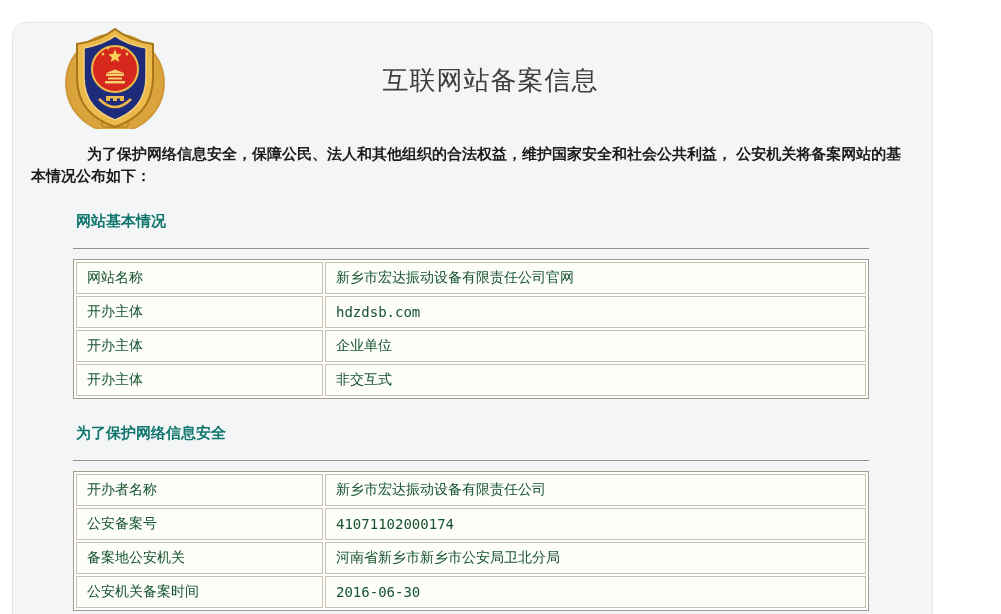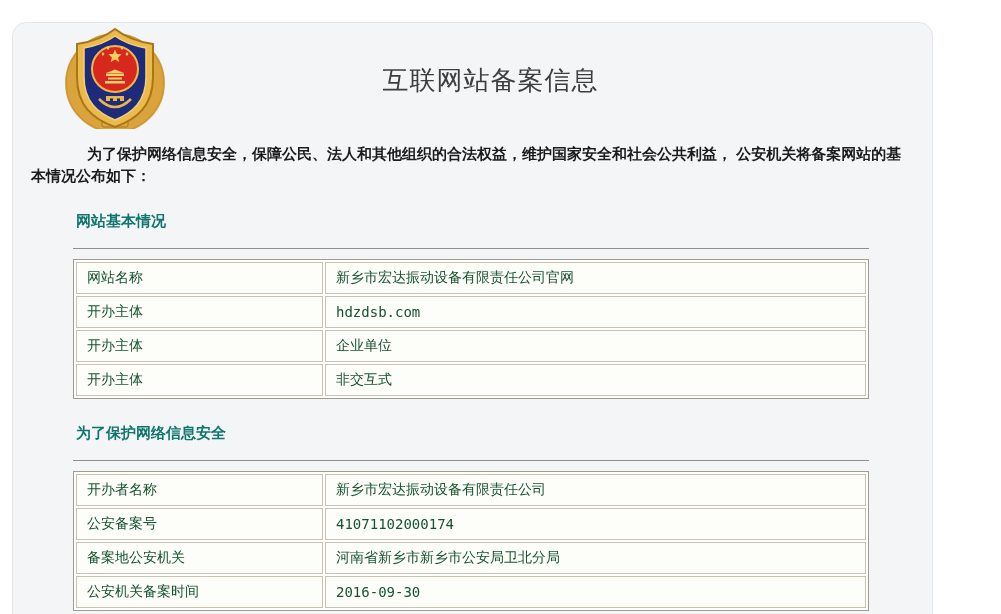--- a/index.html
+++ b/index.html
@@ -170,20 +170,20 @@
         <tr>
           <td class="label-cell">公安备案号</td>
           <td class="value-cell">41071102000174</td>
         </tr>
         <tr>
           <td class="label-cell">备案地公安机关</td>
           <td class="value-cell">河南省新乡市新乡市公安局卫北分局</td>
         </tr>
         <tr>
           <td class="label-cell">公安机关备案时间</td>
-          <td class="value-cell">2016-09-30</td>
+          <td class="value-cell">2016-06-30</td>
         </tr>
       </tbody>
         </table>
     </div>
 
   </div>
 </div>
 
 </body></html>

